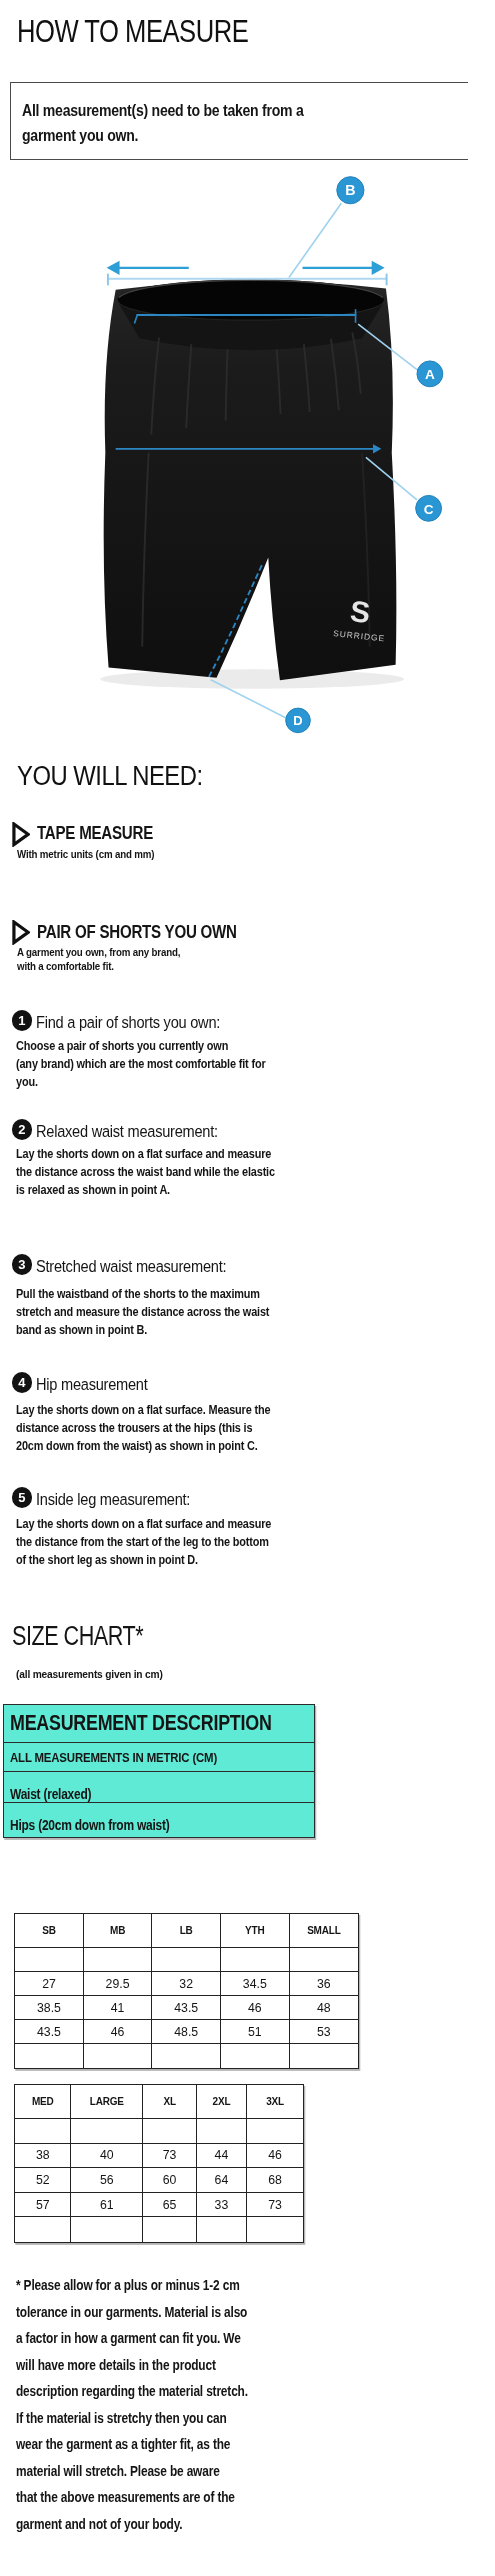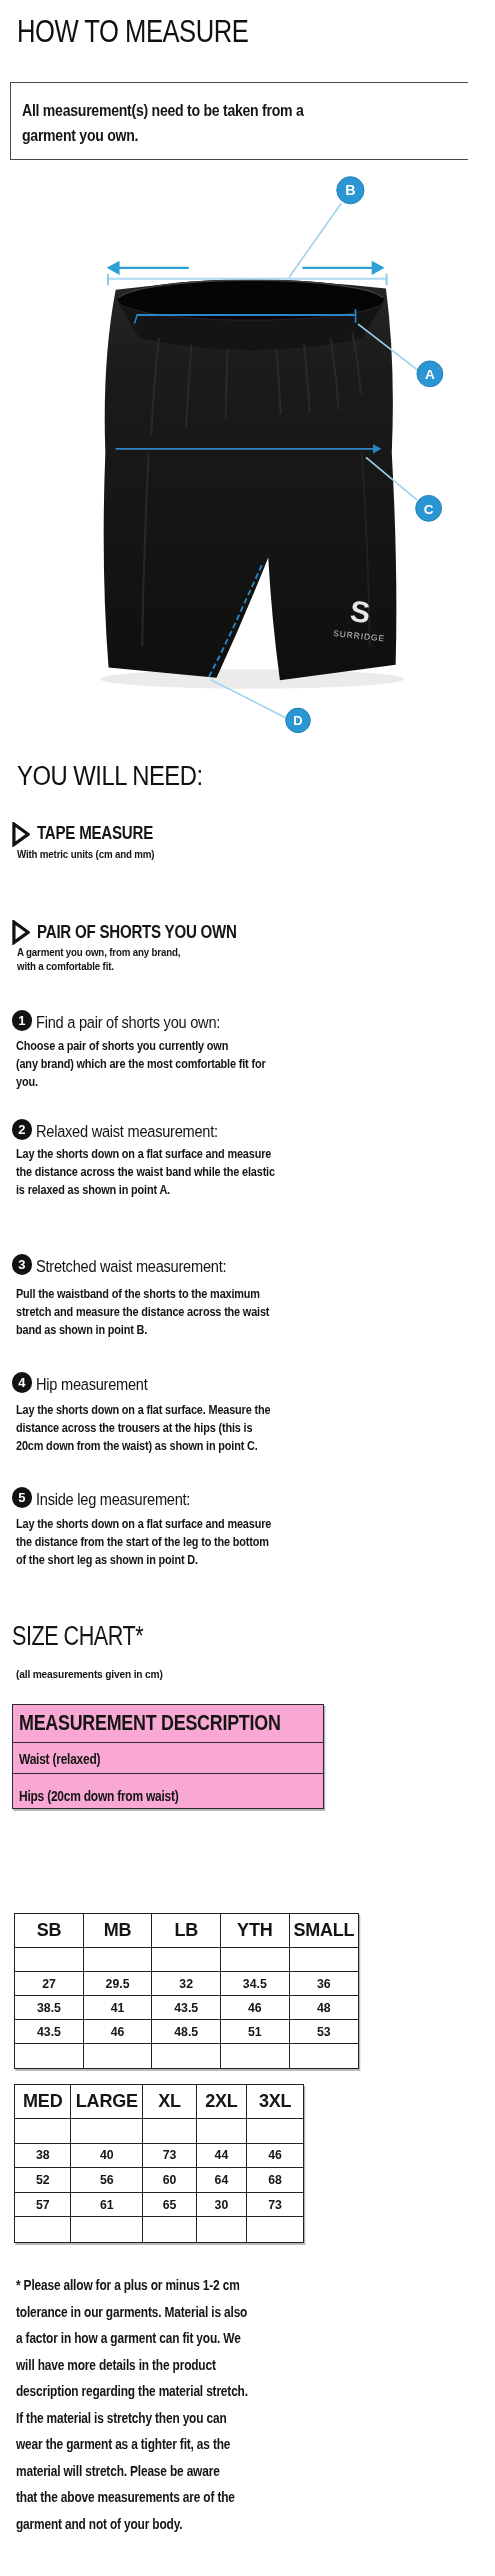--- a/index.html
+++ b/index.html
@@ -16,35 +16,35 @@
   .notice-text{left:22px;top:98px;width:362px;font-size:16px;line-height:25px;font-weight:700;letter-spacing:-0.3px;}
   .section-h{font-size:28.4px;line-height:30px;font-weight:400;letter-spacing:-0.6px;color:#111;}
   .item-title{font-size:18px;font-weight:700;letter-spacing:-0.3px;}
   .item-desc{font-size:11.6px;line-height:14.2px;font-weight:700;letter-spacing:-0.2px;}
   .step-circle{width:20.7px;height:20.7px;border-radius:50%;background:#121212;color:#fff;
                display:flex;align-items:center;justify-content:center;font-size:13px;font-weight:700;}
   .step-title{font-size:17.4px;font-weight:400;letter-spacing:-0.3px;}
   .step-body{font-size:13px;line-height:18px;font-weight:700;letter-spacing:-0.2px;width:388px;}
   .chart-h{font-size:27px;line-height:30px;font-weight:400;letter-spacing:-0.6px;}
   .chart-sub{font-size:11.6px;font-weight:700;letter-spacing:-0.2px;}
-  .desc-table{left:12px;top:1704px;width:310px;border:1.9px solid #2b2b2b;background:#f9a8d4;
+  .desc-table{left:3px;top:1704px;width:310px;border:1.9px solid #2b2b2b;background:#5eead4;
               box-shadow:1.3px 1.9px 0 rgba(120,120,120,.55);}
   .desc-row{border-bottom:1.3px solid #2b2b2b;display:flex;align-items:center;padding-left:5.8px;overflow:hidden;}
   .desc-row:last-child{border-bottom:none;}
   .desc-header{height:37px;font-size:21.3px;font-weight:700;letter-spacing:-0.3px;}
   .desc-metric{height:28.4px;font-size:13.6px;font-weight:700;letter-spacing:-0.2px;}
   .desc-item{font-size:15px;font-weight:700;letter-spacing:-0.3px;}
   .size-table{border:1.9px solid #222;background:#fff;box-shadow:1.3px 1.9px 0 rgba(120,120,120,.55);
               display:grid;}
   .size-cell{border-right:1.3px solid #222;border-bottom:1.3px solid #222;display:flex;
              align-items:center;justify-content:center;overflow:hidden;}
   .size-cell.last-col{border-right:none;}
   .size-cell.last-row{border-bottom:none;}
-  .size-head{font-size:18px;font-weight:700;letter-spacing:-0.2px;}
-  .size-val{font-size:12.3px;font-weight:700;}
+  .size-head{font-size:10px;font-weight:700;letter-spacing:-0.2px;}
+  .size-val{font-size:12.3px;font-weight:400;}
   .footnote{left:16px;top:2272px;width:414px;font-size:14.2px;line-height:26.5px;font-weight:700;letter-spacing:-0.2px;}
   .tri-icon{display:block;}
 </style>
 </head>
 <body>
 
 <div id="page">
 
   <div class="abs page-title sx80 nowrap" style="left:17.4px;top:14.2px;">HOW TO MEASURE</div>
 
@@ -196,21 +196,24 @@
 the distance from the start of the leg to the bottom
 of the short leg as shown in point D.</div>
 
   <div class="abs chart-h sx80 nowrap" style="left:11.6px;top:1621px;">SIZE CHART*</div>
   <div class="abs chart-sub sx88 nowrap" style="left:16px;top:1667px;">(all measurements given in cm)</div>
 
   <div class="abs desc-table">
     <div class="desc-row desc-header">
       <span class="sx nowrap">MEASUREMENT DESCRIPTION</span>
       </div>
-    <div class="desc-row desc-item" style="height:30px;">
+    <div class="desc-row desc-metric">
+      <span class="sx nowrap">ALL MEASUREMENTS IN METRIC (CM)</span>
+      </div>
+    <div class="desc-row desc-item" style="height:30px;align-items:flex-end;">
       <span class="sx80 nowrap">Waist (relaxed)</span>
       </div>
     <div class="desc-row desc-item" style="height:26px;margin-top:8px;">
       <span class="sx80 nowrap">Hips (20cm down from waist)</span>
       </div>
   </div>
 
   <div class="abs size-table" style="left:14.2px;top:1913px;width:343px;grid-template-columns:repeat(5,1fr);grid-template-rows:34px repeat(5,24px);">
     <div class="size-cell size-head">
         <span>SB</span>
@@ -377,21 +380,21 @@
     <div class="size-cell size-val">
         <span>57</span>
       </div>
     <div class="size-cell size-val">
         <span>61</span>
       </div>
     <div class="size-cell size-val">
         <span>65</span>
       </div>
     <div class="size-cell size-val">
-        <span>30</span>
+        <span>33</span>
       </div>
     <div class="size-cell size-val last-col">
         <span>73</span>
       </div>
 
     <div class="size-cell size-val last-row">
         <span></span>
       </div>
     <div class="size-cell size-val last-row">
         <span></span>

